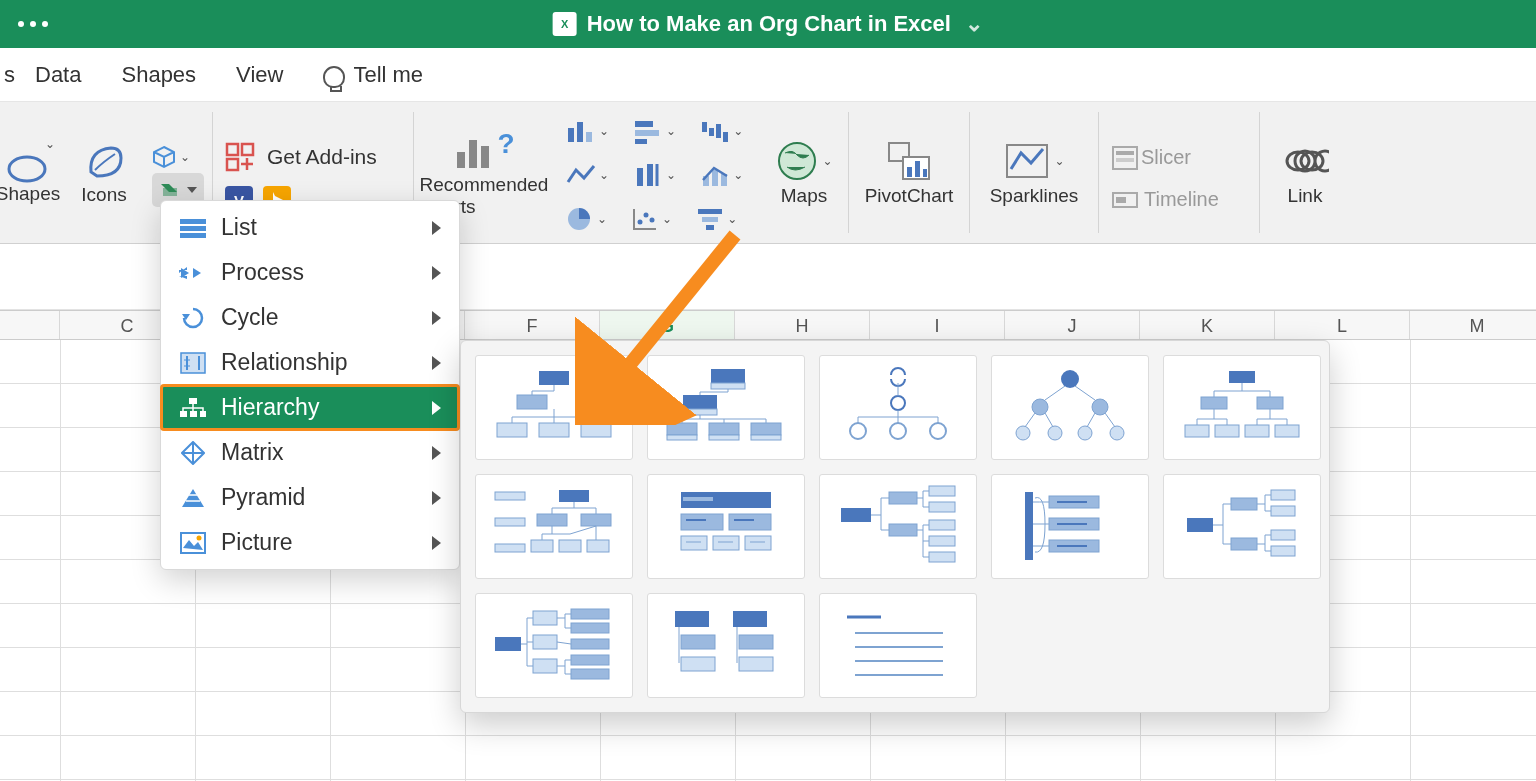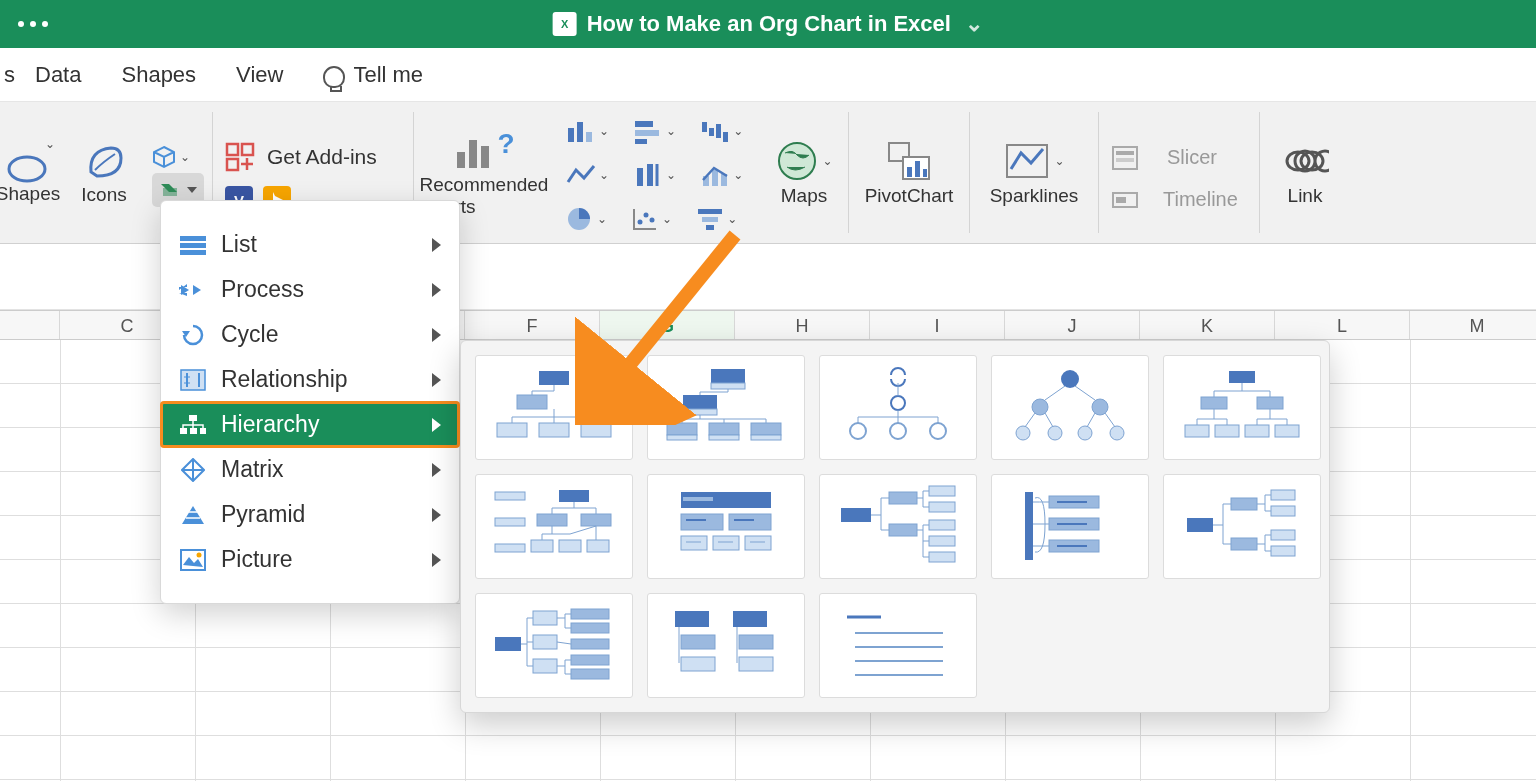--- a/index.html
+++ b/index.html
@@ -33,21 +33,21 @@
   
   .colhdr { position: absolute; top: 310px; left: 0; right: 0; height: 30px; border-top: 1px solid #ccc; border-bottom: 1px solid #ccc; background: #f7f7f7; display: flex; }
   .colhdr .c { flex: 0 0 135px; border-right: 1px solid #d8d8d8; text-align: center; font-size: 18px; color: #555; line-height: 30px; }
   .colhdr .c.first { flex: 0 0 60px; }
 
   .grid { position: absolute; top: 340px; left: 0; right: 0; bottom: 0; }
   .grid .row { position: absolute; left: 0; right: 0; height: 44px; border-bottom: 1px solid #dedede; }
   .grid .vline { position: absolute; top: 0; bottom: 0; width: 1px; background: #dedede; }
 
   
-  .sa-menu { position: absolute; top: 200px; left: 160px; width: 300px; background: #fff; border: 1px solid #d9d9d9; border-radius: 6px; box-shadow: 0 10px 30px rgba(0,0,0,.18); padding: 21px 0; z-index: 20; }
+  .sa-menu { position: absolute; top: 200px; left: 160px; width: 300px; background: #fff; border: 1px solid #d9d9d9; border-radius: 6px; box-shadow: 0 10px 30px rgba(0,0,0,.18); padding: 4px 0; z-index: 20; }
   .sa-item { height: 45px; display: flex; align-items: center; gap: 14px; padding: 0 14px 0 18px; font-size: 23px; color: #333; position: relative; }
   .sa-item .arr { position: absolute; right: 18px; width: 0; height: 0; border-top: 7px solid transparent; border-bottom: 7px solid transparent; border-left: 9px solid #555; }
   .sa-item.sel { background: #1a8e5a; color: #fff; }
   .sa-item.sel .arr { border-left-color: #fff; }
   .sa-item.hl { outline: 3px solid #f78c1f; outline-offset: -2px; border-radius: 3px; }
   .sa-icon { width: 28px; height: 24px; flex: 0 0 28px; display:flex; align-items:center; justify-content:center;}
 
   
   .gallery { position: absolute; top: 340px; left: 460px; width: 870px; background: #f4f4f4; border: 1px solid #d7d7d7; border-radius: 6px; box-shadow: 0 12px 32px rgba(0,0,0,.2); padding: 14px; z-index: 30; }
   .gallery-grid { display: grid; grid-template-columns: repeat(5, 1fr); gap: 14px; }
@@ -273,29 +273,29 @@
           <path d="M8 30 L18 14 L28 24 L40 10" fill="none" stroke="#4a77bc" stroke-width="3"></path>
         </svg>
         <span class="mini-chev">⌄</span>
       </div>
     <span class="rb-label">Sparklines</span>
   </div>
 
   <div class="rb-divider"></div>
 
   <div class="rb-group" style="width:160px;align-items:flex-start;padding-top:18px;color:#999">
-    <div style="display:flex;align-items:center;gap:28px">
+    <div style="display:flex;align-items:center;gap:2px">
       <svg width="28" height="26">
           <rect x="2" y="2" width="24" height="22" fill="none" stroke="#aaa" stroke-width="2"></rect>
           <rect x="5" y="6" width="18" height="4" fill="#aaa"></rect>
           <rect x="5" y="13" width="18" height="4" fill="#ccc"></rect>
         </svg>
       <span style="font-size:20px">Slicer</span>
     </div>
-    <div style="display:flex;align-items:center;gap:24px;margin-top:16px">
+    <div style="display:flex;align-items:center;gap:5px;margin-top:16px">
       <svg width="28" height="26">
           <rect x="2" y="6" width="24" height="14" fill="none" stroke="#aaa" stroke-width="2"></rect>
           <rect x="5" y="10" width="10" height="6" fill="#aaa"></rect>
         </svg>
       <span style="font-size:20px">Timeline</span>
     </div>
   </div>
 
   <div class="rb-divider"></div>
 

